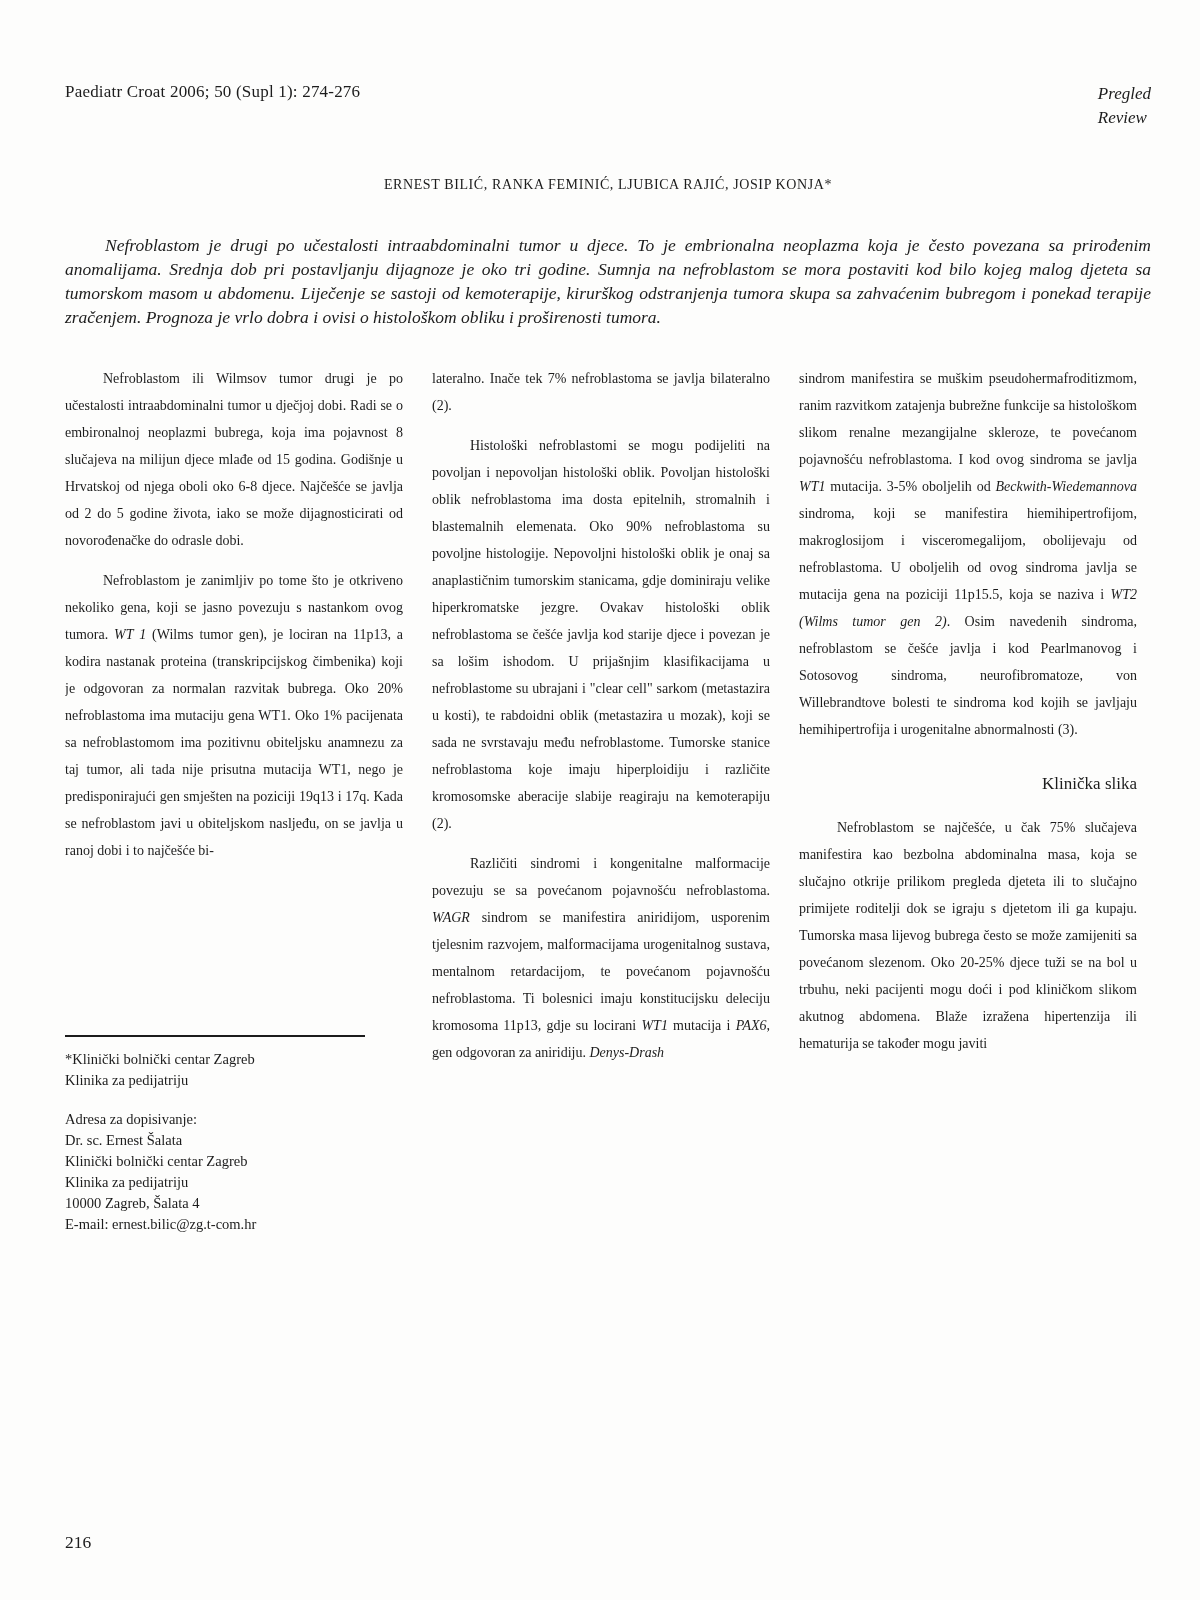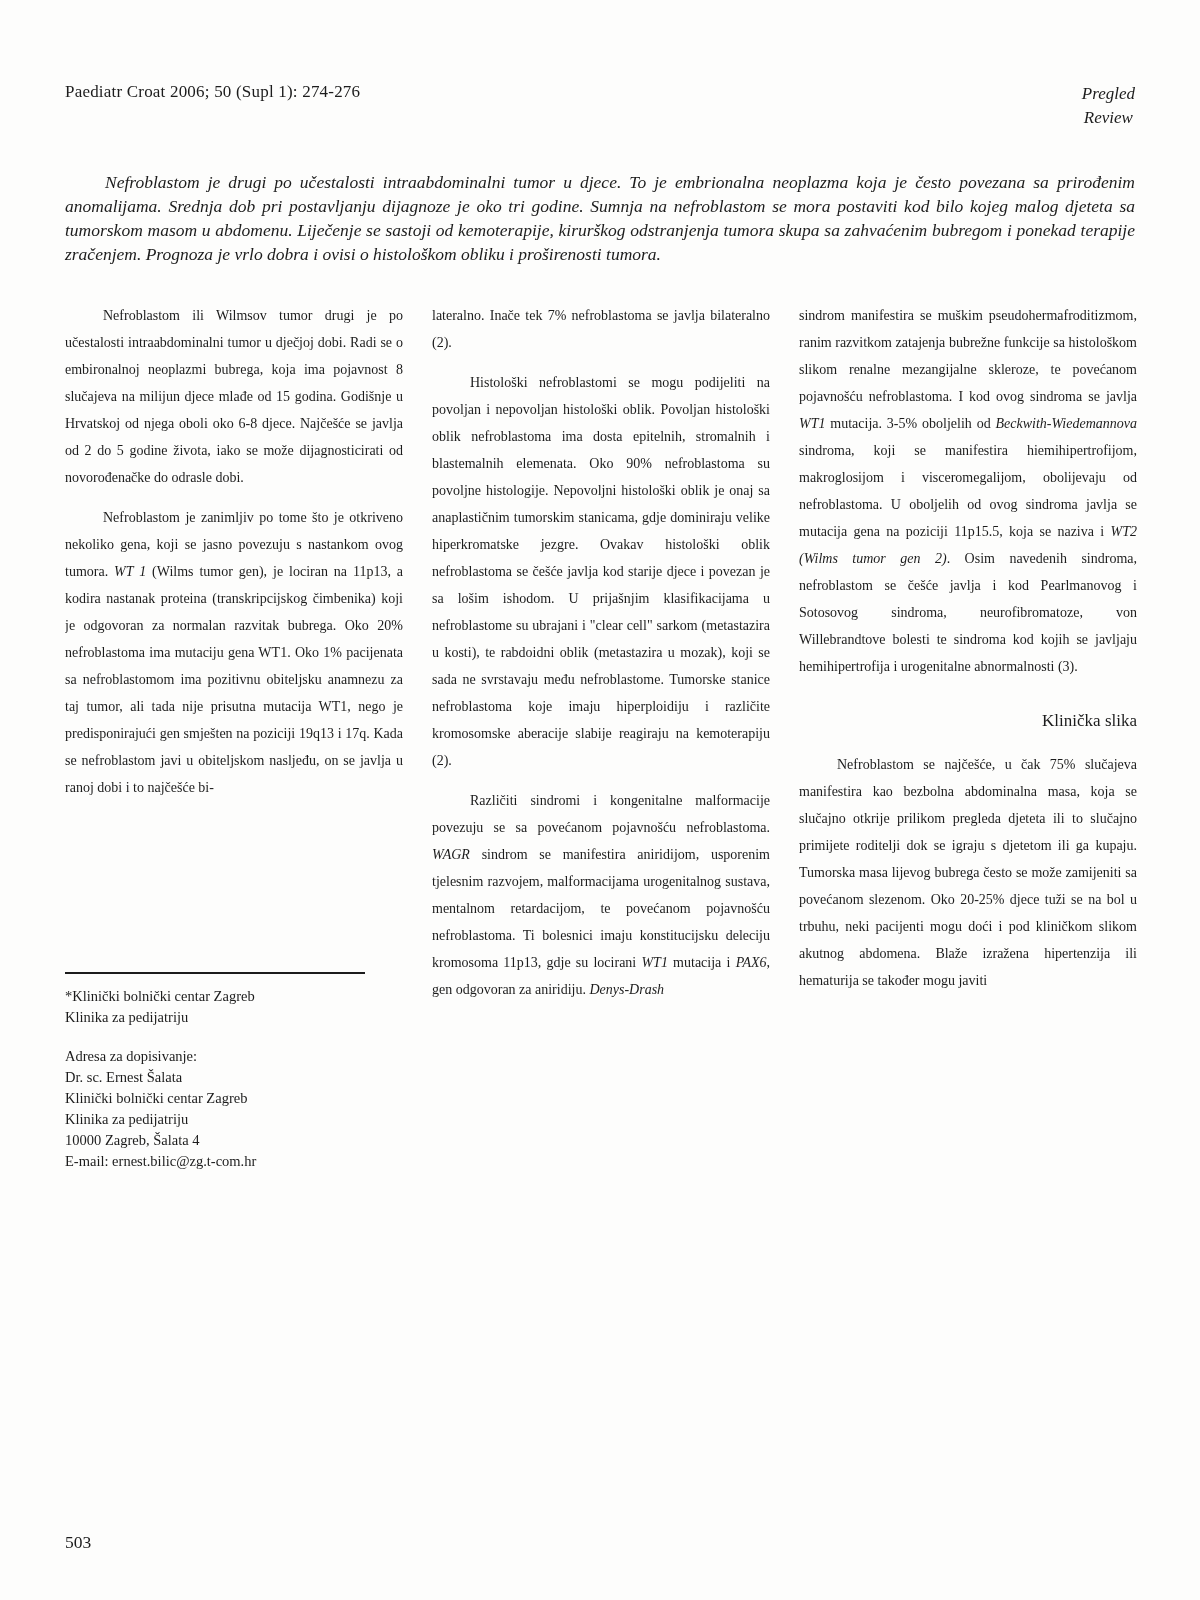--- a/index.html
+++ b/index.html
@@ -5,25 +5,25 @@
   html,body{margin:0;padding:0;background:#e8e8e8;}
   .page{
     position:relative;
     width:1200px;height:1600px;
     margin:0 auto;
     background:#fdfdfc;
     color:#1c1c1c;
     font-family:"Liberation Serif","DejaVu Serif",serif;
     overflow:hidden;
   }
-  .inner{position:absolute;left:65px;right:65px;top:0;}
+  .inner{position:absolute;left:65px;right:49px;top:0;}
   
   .hdr{display:flex;justify-content:space-between;align-items:flex-start;margin-top:82px;}
   .hdr-left{font-size:17px;letter-spacing:.2px;}
-  .hdr-right{font-style:italic;font-size:17px;text-align:center;line-height:24px;}
+  .hdr-right{font-style:italic;font-size:17px;text-align:left;line-height:24px;}
   
   .title{
     text-align:center;font-weight:bold;font-size:27px;letter-spacing:1.5px;
     margin-top:148px;
   }
   .authors{
     text-align:center;font-size:14px;letter-spacing:.6px;margin-top:47px;
   }
   
   .abstract{
@@ -66,20 +66,21 @@
 
     <div class="hdr">
       <div class="hdr-left">Paediatr Croat 2006; 50 (Supl 1): 274-276</div>
       <div class="hdr-right">
         <div>Pregled</div>
         <div>Review</div>
       </div>
     </div>
 
 
+    <div class="authors">ERNEST BILIĆ, RANKA FEMINIĆ, LJUBICA RAJIĆ, JOSIP KONJA*</div>
 
     <div class="abstract">Nefroblastom je drugi po učestalosti intraabdominalni tumor u djece. To je embrionalna neoplazma koja je često povezana sa prirođenim anomalijama. Srednja dob pri postavljanju dijagnoze je oko tri godine. Sumnja na nefroblastom se mora postaviti kod bilo kojeg malog djeteta sa tumorskom masom u abdomenu. Liječenje se sastoji od kemoterapije, kirurškog odstranjenja tumora skupa sa zahvaćenim bubregom i ponekad terapije zračenjem. Prognoza je vrlo dobra i ovisi o histološkom obliku i proširenosti tumora.</div>
 
 
     <div class="cols">
       <div class="col">
 
       <p class="body-p"><span>Nefroblastom ili Wilmsov tumor drugi je po učestalosti intraabdominalni tumor u dječjoj dobi. Radi se o embironalnoj neoplazmi bubrega, koja ima pojavnost 8 slučajeva na milijun djece mlađe od 15 godina. Godišnje u Hrvatskoj od njega oboli oko 6-8 djece. Najčešće se javlja od 2 do 5 godine života, iako se može dijagnosticirati od novorođenačke do odrasle dobi.</span></p>
           <p class="body-p"><span>Nefroblastom je zanimljiv po tome što je otkriveno nekoliko gena, koji se jasno povezuju s nastankom ovog tumora. </span><span class="it">WT 1</span><span> (Wilms tumor gen), je lociran na 11p13, a kodira nastanak proteina (transkripcijskog čimbenika) koji je odgovoran za normalan razvitak bubrega. Oko 20% nefroblastoma ima mutaciju gena WT1. Oko 1% pacijenata sa nefroblastomom ima pozitivnu obiteljsku anamnezu za taj tumor, ali tada nije prisutna mutacija WT1, nego je predisponirajući gen smješten na poziciji 19q13 i 17q. Kada se nefroblastom javi u obiteljskom nasljeđu, on se javlja u ranoj dobi i to najčešće bi-</span></p>
           <div class="footnote">
@@ -105,14 +106,14 @@
         </div>
       <div class="col">
           <p class="body-p noind"><span>sindrom manifestira se muškim pseudohermafroditizmom, ranim razvitkom zatajenja bubrežne funkcije sa histološkom slikom renalne mezangijalne skleroze, te povećanom pojavnošću nefroblastoma. I kod ovog sindroma se javlja </span><span class="it">WT1</span><span> mutacija. 3-5% oboljelih od </span><span class="it">Beckwith-Wiedemannova</span><span> sindroma, koji se manifestira hiemihipertrofijom, makroglosijom i visceromegalijom, obolijevaju od nefroblastoma. U oboljelih od ovog sindroma javlja se mutacija gena na poziciji 11p15.5, koja se naziva i </span><span class="it">WT2 (Wilms tumor gen 2)</span><span>. Osim navedenih sindroma, nefroblastom se češće javlja i kod Pearlmanovog i Sotosovog sindroma, neurofibromatoze, von Willebrandtove bolesti te sindroma kod kojih se javljaju hemihipertrofija i urogenitalne abnormalnosti (3).</span></p>
           <div class="col-heading">Klinička slika</div>
           <p class="body-p"><span>Nefroblastom se najčešće, u čak 75% slučajeva manifestira kao bezbolna abdominalna masa, koja se slučajno otkrije prilikom pregleda djeteta ili to slučajno primijete roditelji dok se igraju s djetetom ili ga kupaju. Tumorska masa lijevog bubrega često se može zamijeniti sa povećanom slezenom. Oko 20-25% djece tuži se na bol u trbuhu, neki pacijenti mogu doći i pod kliničkom slikom akutnog abdomena. Blaže izražena hipertenzija ili hematurija se također mogu javiti</span></p>
         </div>
     </div>
 
   </div>
 
-  <div class="pgnum">503</div>
+  <div class="pgnum">216</div>
 </div>
 
 </body></html>

